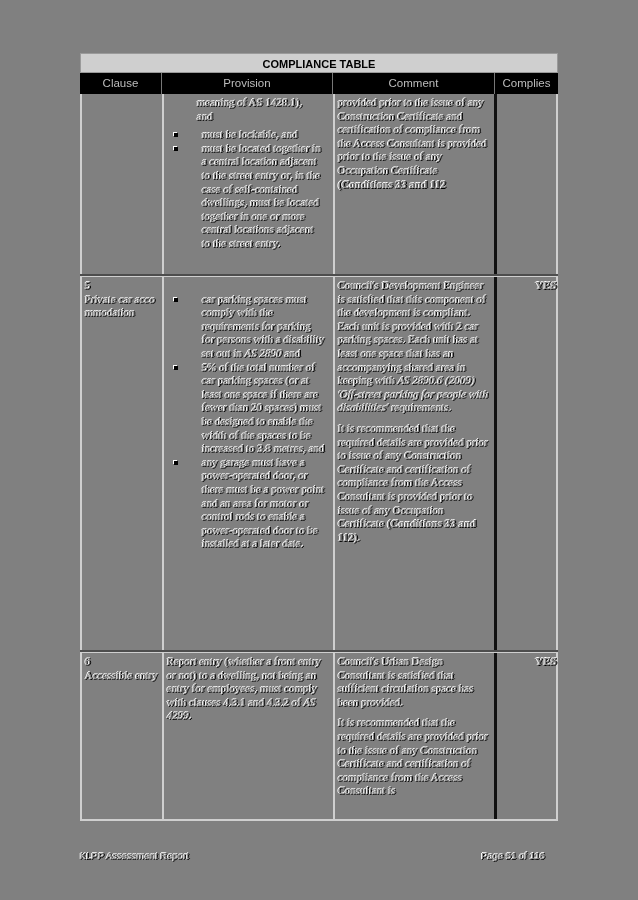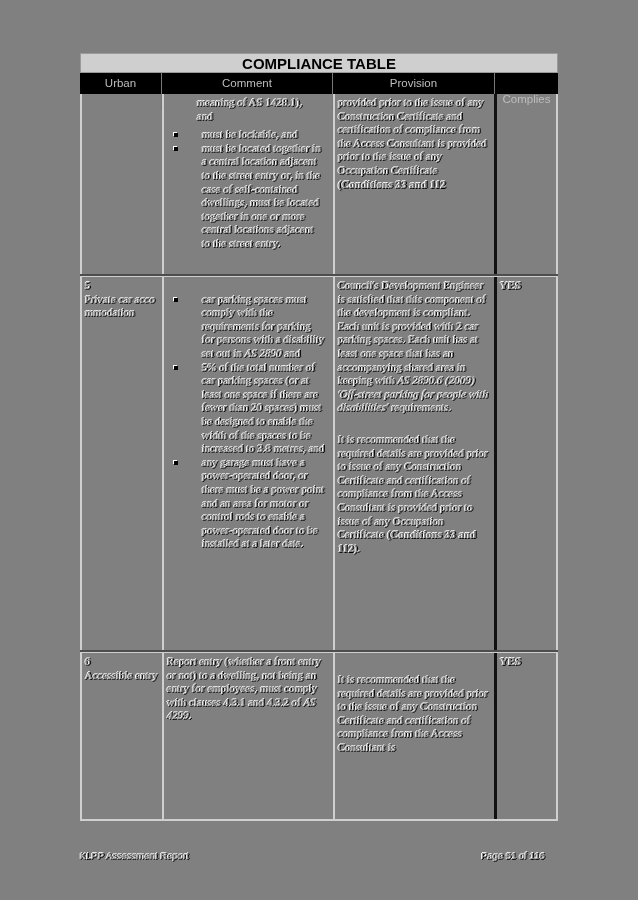--- a/index.html
+++ b/index.html
@@ -8,69 +8,69 @@
     font-family:"Liberation Sans", sans-serif; color:#fff;
   }
   .txt {
     color:#7f7f7f;
     text-shadow: -1px 0 0 #fff, 1px 0 0 #000, 0 -1px 0 #fff, 0 1px 0 #000;
   }
   .table-wrap {
     position:absolute; left:80px; top:53px; width:478px;
   }
   .title-bar {
-    height:20px; background:#cfcfcf; color:#000; font-weight:bold; font-size:15px;
+    height:20px; background:#cfcfcf; color:#000; font-weight:bold; font-size:11px;
     text-align:center; line-height:20px; border:1px solid #9a9a9a; box-sizing:border-box;
   }
   .header-row {
     display:grid; grid-template-columns:82px 171px 162px 63px; height:21px; background:#000;
   }
   .header-row div {
     color:#bdbdbd; font-size:11.5px; text-align:center; line-height:21px;
     border-right:1px solid #777;
   }
-  .header-row div:last-child { border-right:none;margin-top:16px; }
+  .header-row div:last-child { border-right:none; }
   .row {
     display:grid; grid-template-columns:82px 171px 162px 63px; box-sizing:border-box;
     border-left:2px solid #cfcfcf; border-right:2px solid #cfcfcf;
   }
   .row > div {
     box-sizing:border-box; font-size:11px; line-height:13.6px; padding:2px 3px;font-family:Liberation Serif, serif;
   }
   .c-clause { border-right:2px solid #cfcfcf; }
   .c-prov { border-right:2px solid #cfcfcf; }
   .c-comm { border-right:3px solid #111; }
-  .c-comp { text-align:left; font-weight:bold; }
+  .c-comp { text-align:right; font-weight:bold; }
   .row-sep { height:0; border-top:2px solid #4d4d4d; border-bottom:1px solid #cfcfcf; }
   ul.bl { list-style:none; margin:5px; padding:0; }
   ul.bl li { position:relative; padding-left:30px; }
   ul.bl li::before {
     content:""; position:absolute; left:2px; top:5px; width:4px; height:4px; background:#000;
     box-shadow:-1px -1px 0 #fff;
   }
   .indent-cont { padding-left:30px; }
   p.par { margin:0; }
-  p.gap { margin-top:18px; }
+  p.gap { margin-top:7px; }
   .bold { font-weight:bold; }
   .ital { font-style:italic; }
   .footer {
     position:absolute; top:850px; left:80px; width:465px; font-size:9.5px;
   }
   .footer .left { position:absolute; left:0; }
   .footer .right { position:absolute; right:0; }
 </style>
 </head>
 <body>
 
 <div class="table-wrap">
   <div class="title-bar">COMPLIANCE TABLE</div>
   <div class="header-row">
-    <div>Urban</div>
+    <div>Clause</div>
+    <div>Provision</div>
     <div>Comment</div>
-    <div>Provision</div>
     <div>Complies</div>
   </div>
 
   <div class="row" style="height:180px;">
     <div class="c-clause txt"></div>
     <div class="c-prov txt">
       <div class="indent-cont">meaning of AS 1428.1),</div>
       <div class="indent-cont">and</div>
       <ul class="bl">
         <li>must be lockable, and</li>
@@ -106,20 +106,21 @@
 
   <div class="row" style="height:168px; border-bottom:2px solid #cfcfcf;">
     <div class="c-clause txt">
       <div>6</div>
       <div>Accessible entry</div>
     </div>
     <div class="c-prov txt">
       <p class="par"><span>Report entry (whether a front entry or not) to a dwelling, not being an entry for employees, must comply with clauses 4.3.1 and 4.3.2 of </span><span class="ital">AS 4299</span><span>.</span></p>
     </div>
     <div class="c-comm txt">
+      <p class="par">Council's Urban Design Consultant is satisfied that sufficient circulation space has been provided.</p>
       <p class="par gap">It is recommended that the required details are provided prior to the issue of any Construction Certificate and certification of compliance from the Access Consultant is</p>
     </div>
     <div class="c-comp txt">YES</div>
   </div>
 </div>
 
 <div class="footer">
   <span class="left txt">KLPP Assessment Report</span>
   <span class="right txt">Page 51 of 116</span>
 </div>

